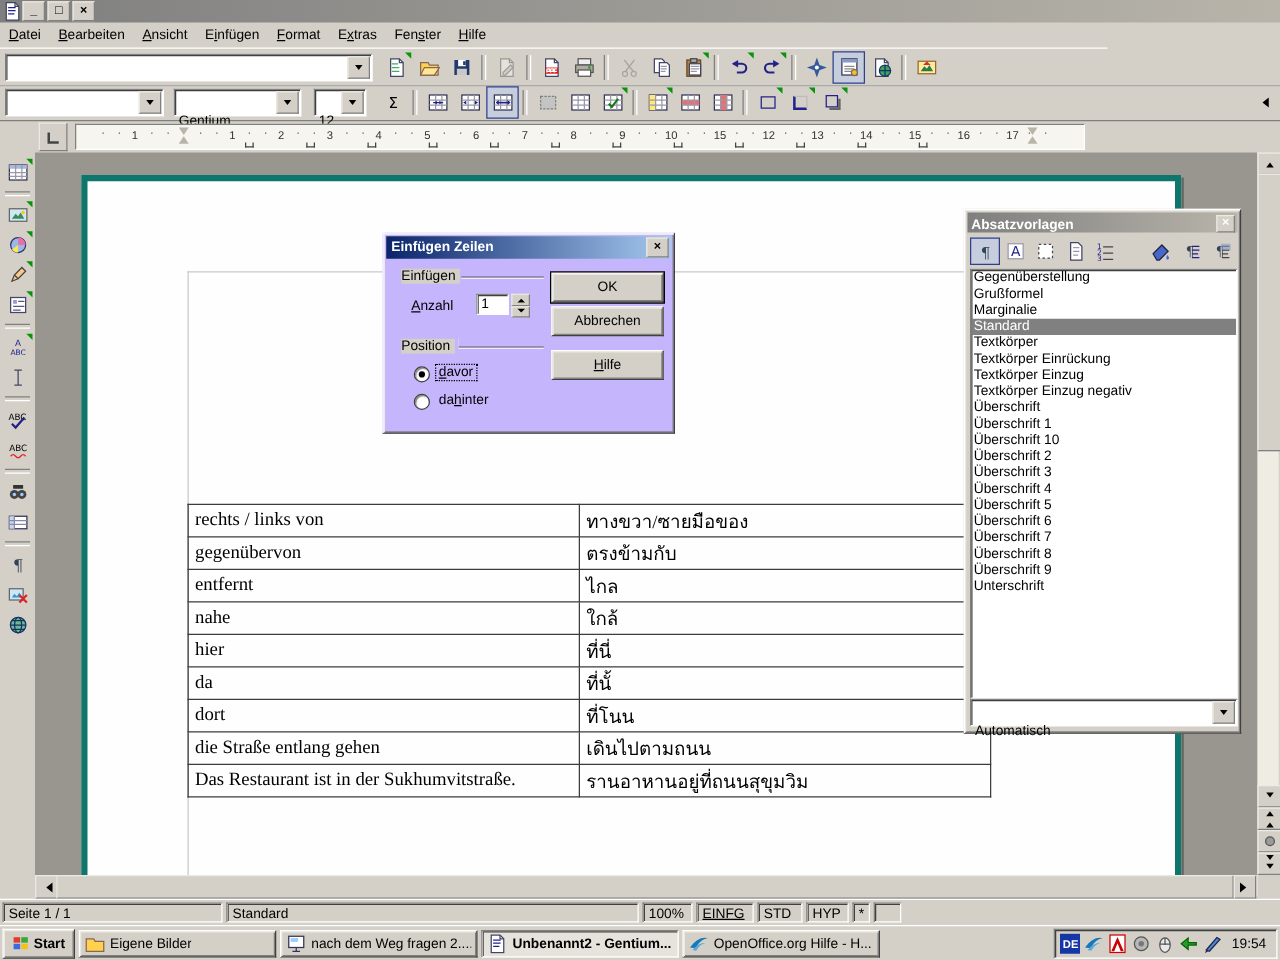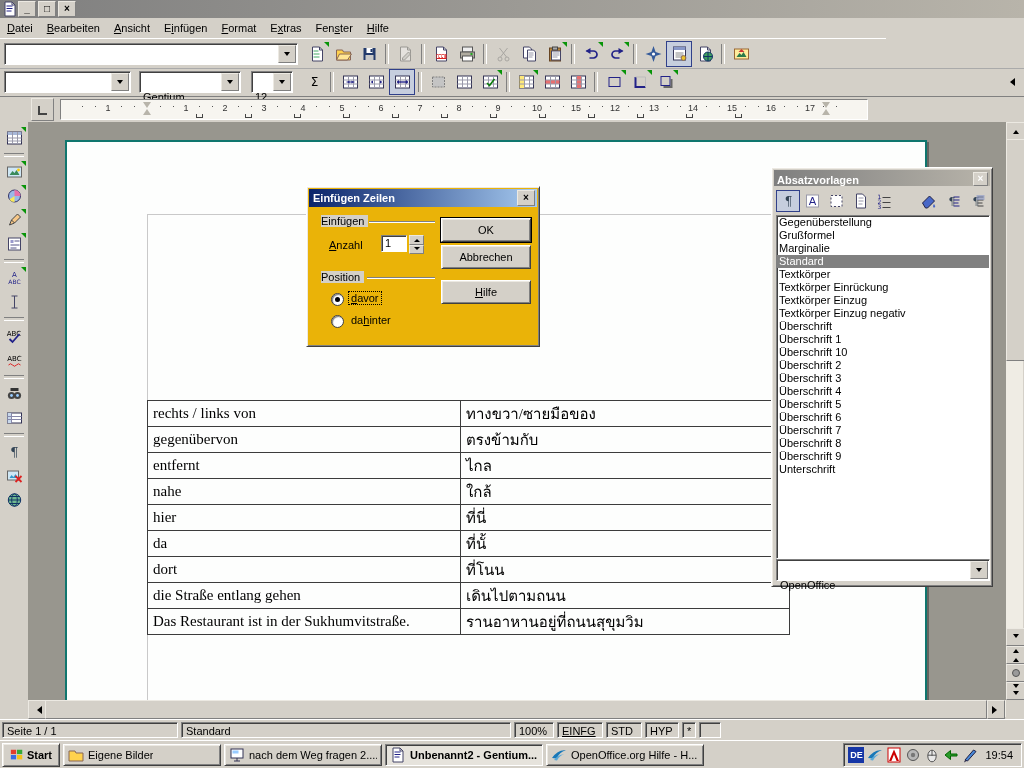--- a/index.html
+++ b/index.html
@@ -48,37 +48,37 @@
   .rnum{position:absolute;top:3px;font-size:9px;color:#333;transform:translateX(-50%);}
   .rdot{position:absolute;top:6px;width:1px;height:1px;background:#555;}
   .rtab{position:absolute;bottom:1px;width:5px;height:3px;border-left:1px solid #444;border-right:1px solid #444;border-bottom:1px solid #444;}
   .rmark{position:absolute;top:2px;width:9px;height:13px;}
   .rmark:before,.rmark:after{content:"";position:absolute;left:0;width:0;height:0;border-left:4px solid transparent;border-right:4px solid transparent;}
   .rmark:before{top:0;border-top:6px solid #b8b4aa;}
   .rmark:after{bottom:0;border-bottom:6px solid #b8b4aa;}
   #lefttb{left:0;top:122px;width:28px;height:578px;display:flex;flex-direction:column;align-items:center;padding-top:4px;box-sizing:border-box;}
   #workspace{left:28px;top:122px;width:978px;height:578px;background:#98968e;overflow:hidden;}
   #page{position:absolute;left:37px;top:18px;width:858px;height:562px;background:#fdfefd;
-        border:2px solid #0f766e;box-shadow:2px 2px 0 rgba(40,40,40,.45);}
+        border:5px solid #0f766e;box-shadow:2px 2px 0 rgba(40,40,40,.45);padding-left:12px;}
   .boundv{position:absolute;left:80px;top:72px;width:1px;height:488px;background:#c9c9c9;}
   .boundh{position:absolute;left:80px;top:72px;width:700px;height:1px;background:#c9c9c9;}
   #doctable{position:absolute;left:80px;top:258px;border-collapse:collapse;
             font-family:"Liberation Serif","DejaVu Serif",serif;font-size:15px;}
   #doctable td{border:1px solid #3c3c3c;height:25px;padding:0 5px;white-space:nowrap;overflow:hidden;}
   #doctable td.de{width:302px;}
   #doctable td.th{width:318px;}
   
   .sbtn{background:#d4d0c8;display:flex;align-items:center;justify-content:center;position:absolute;}
   #vscroll{left:1006px;top:122px;width:17px;height:578px;background:#efece4;}
   #hscroll{left:28px;top:700px;width:978px;height:17px;background:#efece4;}
   .thumb{position:absolute;background:#d4d0c8;}
   .dblarr{display:flex;flex-direction:column;align-items:center;line-height:4px;}
   .navdot{width:6px;height:6px;border-radius:50%;background:#9a9a9a;border:1px solid #555;}
   
-  #dialog{left:306px;top:186px;width:232px;height:159px;background:#eab308;z-index:40;}
+  #dialog{left:306px;top:186px;width:232px;height:159px;background:#c4b5fd;z-index:40;}
   #dlgtitle{position:absolute;left:2px;top:2px;right:2px;height:18px;background:linear-gradient(90deg,#0a246a,#a6caf0);
             display:flex;align-items:center;color:#fff;font-weight:bold;padding-left:4px;}
   #dlgtitle .capbtn{color:#000;}
   .fixline{position:absolute;height:8px;border-bottom:1px solid #808080;box-shadow:0 1px 0 #fff;}
   .radio{position:absolute;width:11px;height:11px;border-radius:50%;background:#fff;border:1px solid #404040;
          box-shadow:inset 1px 1px 1px #808080;}
   .radio.sel:after{content:"";position:absolute;left:3px;top:3px;width:5px;height:5px;border-radius:50%;background:#000;}
   .btn{position:absolute;width:88px;height:22px;background:#d4d0c8;display:flex;align-items:center;justify-content:center;}
   .btn.def{outline:1px solid #000;}
   .focusdots{outline:1px dotted #000;}
@@ -758,21 +758,21 @@
         <div class="styitem">Überschrift 3</div>
         <div class="styitem">Überschrift 4</div>
         <div class="styitem">Überschrift 5</div>
         <div class="styitem">Überschrift 6</div>
         <div class="styitem">Überschrift 7</div>
         <div class="styitem">Überschrift 8</div>
         <div class="styitem">Überschrift 9</div>
         <div class="styitem">Unterschrift</div>
       </div>
     <div id="styfilter" class="combo">
-      <span class="cval">OpenOffice</span>
+      <span class="cval">Automatisch</span>
       <span class="drop out2">
           <span class="arr-d"></span>
         </span>
     </div>
   </div>
 
   <div id="statusbar" class="abs">
       <span class="scell in" style="width: 176px;">Seite 1 / 1</span>
       <span class="scell in" style="width: 330px; flex: 0 0 330px;">Standard</span>
       <span class="scell in" style="width: 40px;">100%</span>

